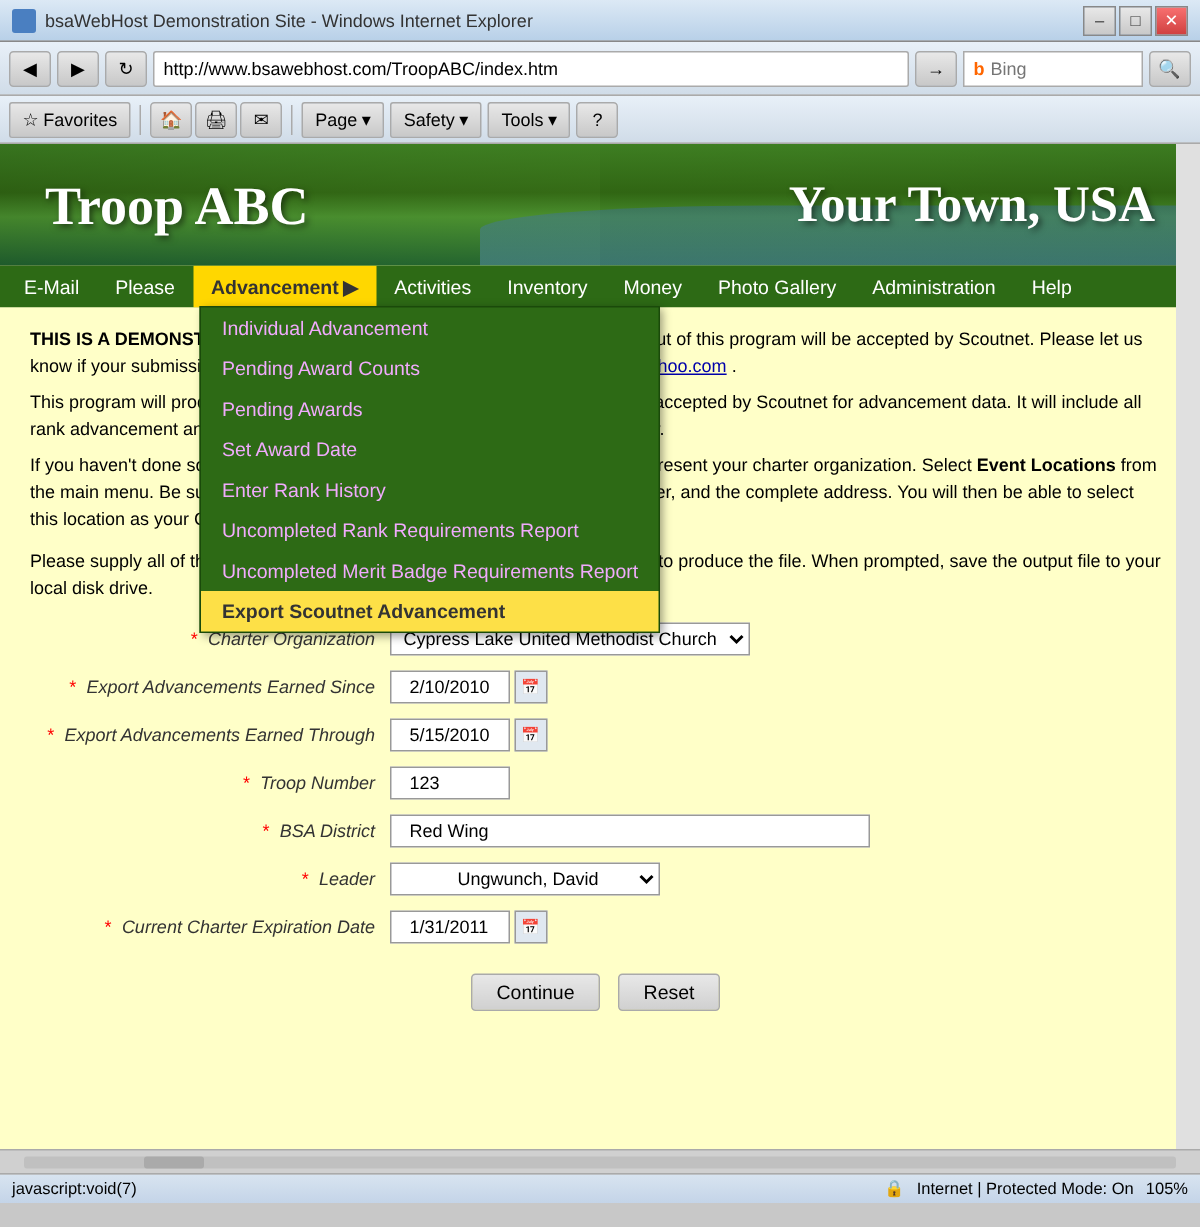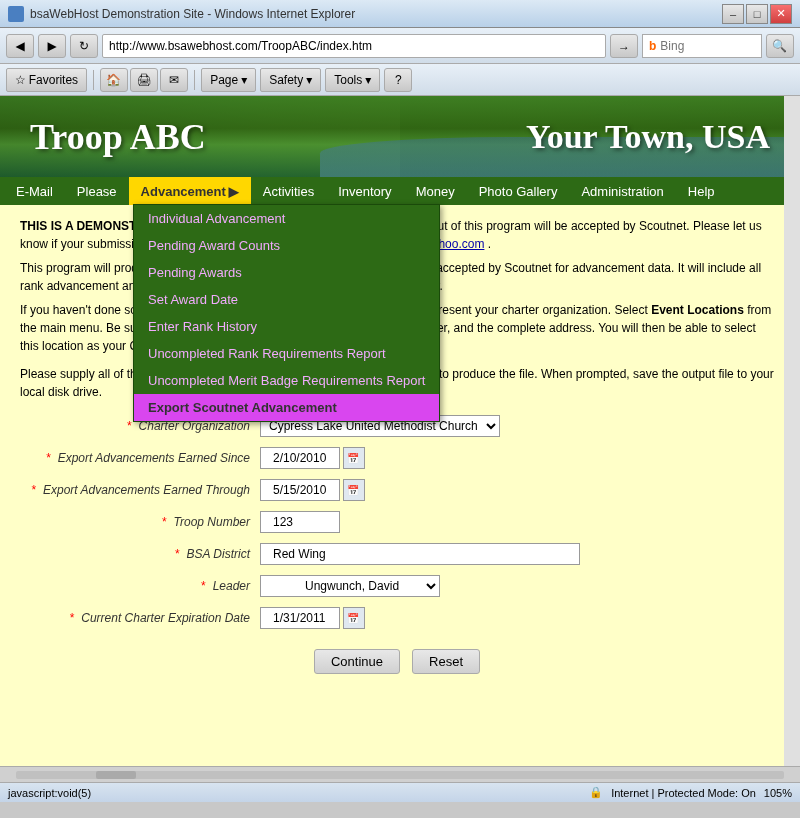--- a/index.html
+++ b/index.html
@@ -105,21 +105,21 @@
     .dropdown-menu {
       background: #2d6a15;
       border: 1px solid #1a4a0a;
       min-width: 280px;
       box-shadow: 2px 2px 6px rgba(0,0,0,0.4);
     }
     .dropdown-item {
       padding: 6px 14px; color: #f0abfc; font-size: 13px; cursor: pointer;
       display: block; white-space: nowrap;
     }
-    .dropdown-item.highlighted { background: #d946ef; color: #333; font-weight: bold; }
+    .dropdown-item.highlighted { background: #fde047; color: #333; font-weight: bold; }
 
     
     .main-content {
       padding: 12px 20px;
       background: #ffffc8;
       position: relative;
     }
     .notice {
       margin-bottom: 10px;
       font-size: 12px;
@@ -396,19 +396,19 @@
   <div class="scroll-area"></div>
 
   <div class="h-scrollbar" style="position:absolute;bottom:0;left:0;right:0;">
     <div class="h-scrollbar-track">
       <div class="h-scrollbar-thumb"></div>
     </div>
   </div>
 </div>
 
 <div class="status-bar">
-  <span>javascript:void(5)</span>
+  <span>javascript:void(7)</span>
   <div class="status-right">
     <span>🔒</span>
     <span>Internet | Protected Mode: On</span>
     <span>105%</span>
   </div>
 </div>
 
 </body></html>

